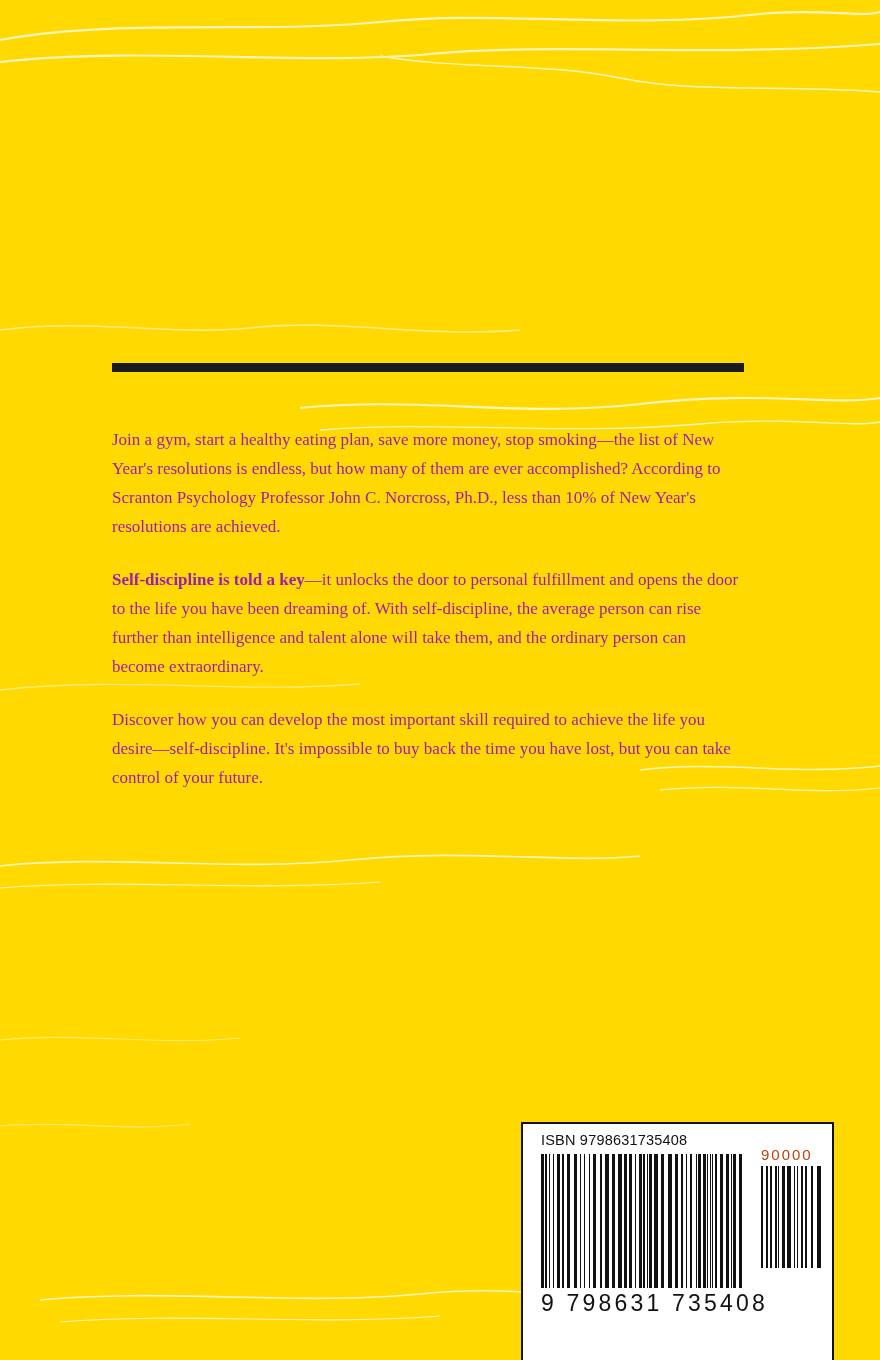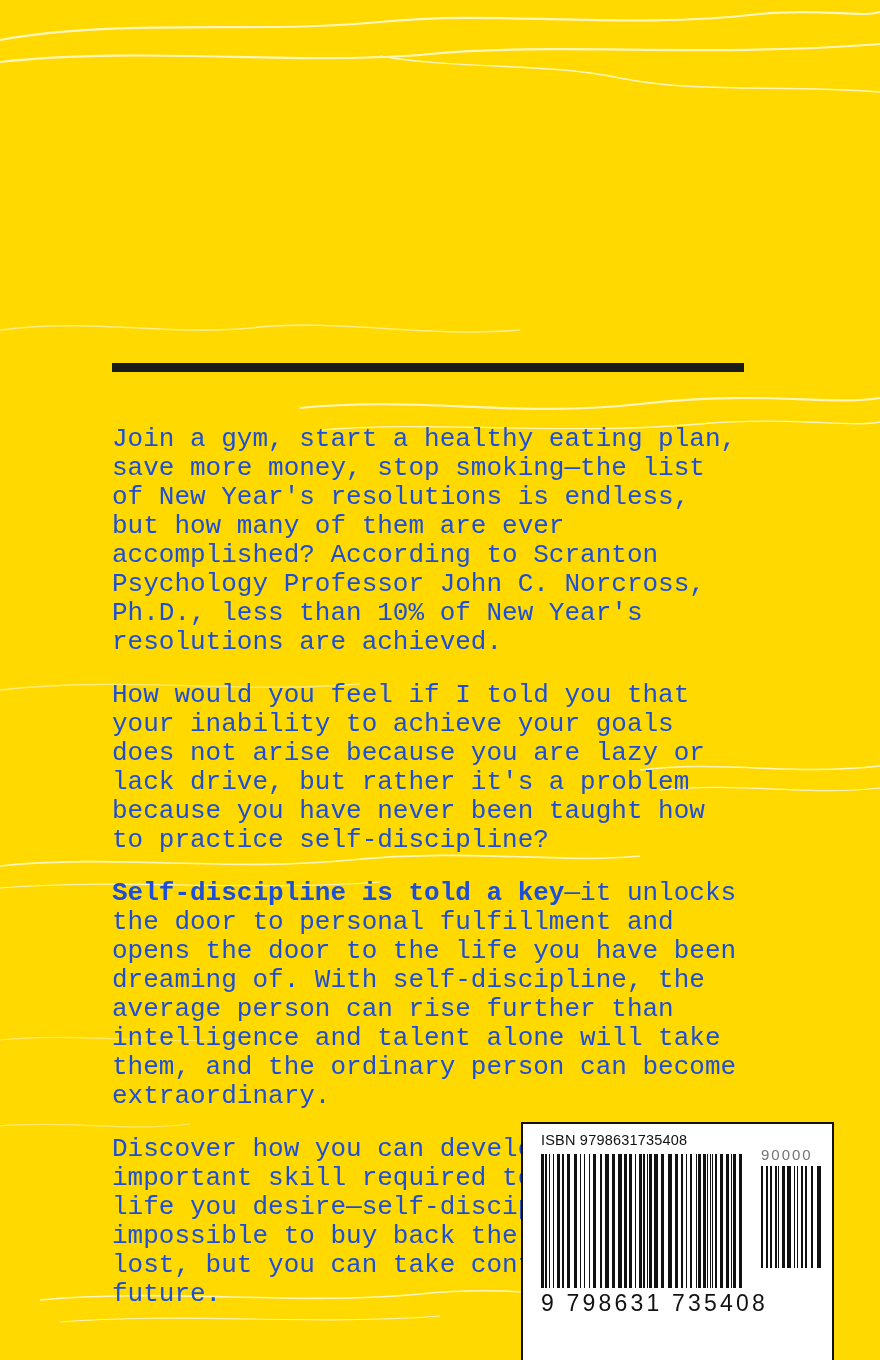--- a/index.html
+++ b/index.html
@@ -70,24 +70,24 @@
     width: 632px;
     height: 9px;
     background: #1a1a1a;
   }
 
   .body-copy {
     position: absolute;
     left: 112px;
     top: 425px;
     width: 630px;
-    color: #1d4ed8;
-    font-size: 26px;
+    color: #a21caf;
+    font-size: 17px;
     line-height: 29px;
-    font-family: Liberation Mono, monospace;
+    font-family: Liberation Serif, serif;
   }
 
   .body-copy p {
     margin: 0 0 24px 0;
   }
 
   .body-copy p:last-child {
     margin-bottom: 0;
   }
 
@@ -146,21 +146,21 @@
   .gap {
     background: #fff;
     height: 100%;
   }
 
   .addon-number {
     position: absolute;
     left: 238px;
     top: 22px;
     font-size: 15px;
-    color: #737373;
+    color: #c2410c;
     letter-spacing: 2px;
     font-family: "Liberation Sans", sans-serif;
   }
 
   .barcode-digits {
     position: absolute;
     left: 18px;
     top: 166px;
     width: 205px;
     font-size: 23px;
@@ -193,21 +193,20 @@
   </g>
 </svg>
 
 <div class="page">
 
 
   <div class="rule"></div>
 
   <div class="body-copy">
     <p>Join a gym, start a healthy eating plan, save more money, stop smoking—the list of New Year's resolutions is endless, but how many of them are ever accomplished? According to Scranton Psychology Professor John C. Norcross, Ph.D., less than 10% of New Year's resolutions are achieved.</p>
-    <p>How would you feel if I told you that your inability to achieve your goals does not arise because you are lazy or lack drive, but rather it's a problem because you have never been taught how to practice self-discipline?</p>
     <p><b>Self-discipline is told a key</b><span>—it unlocks the door to personal fulfillment and opens the door to the life you have been dreaming of. With self-discipline, the average person can rise further than intelligence and talent alone will take them, and the ordinary person can become extraordinary.</span></p>
     <p>Discover how you can develop the most important skill required to achieve the life you desire—self-discipline. It's impossible to buy back the time you have lost, but you can take control of your future.</p>
   </div>
 
   <div class="barcode-box">
     <div class="isbn-text">ISBN 9798631735408</div>
     <div class="bars-main" id="bars-main">
         <div class="bar" style="width: 3px; flex: 0 0 auto;"></div>
         <div class="gap" style="width: 1px; flex: 0 0 auto;"></div>
         <div class="bar" style="width: 2px; flex: 0 0 auto;"></div>

